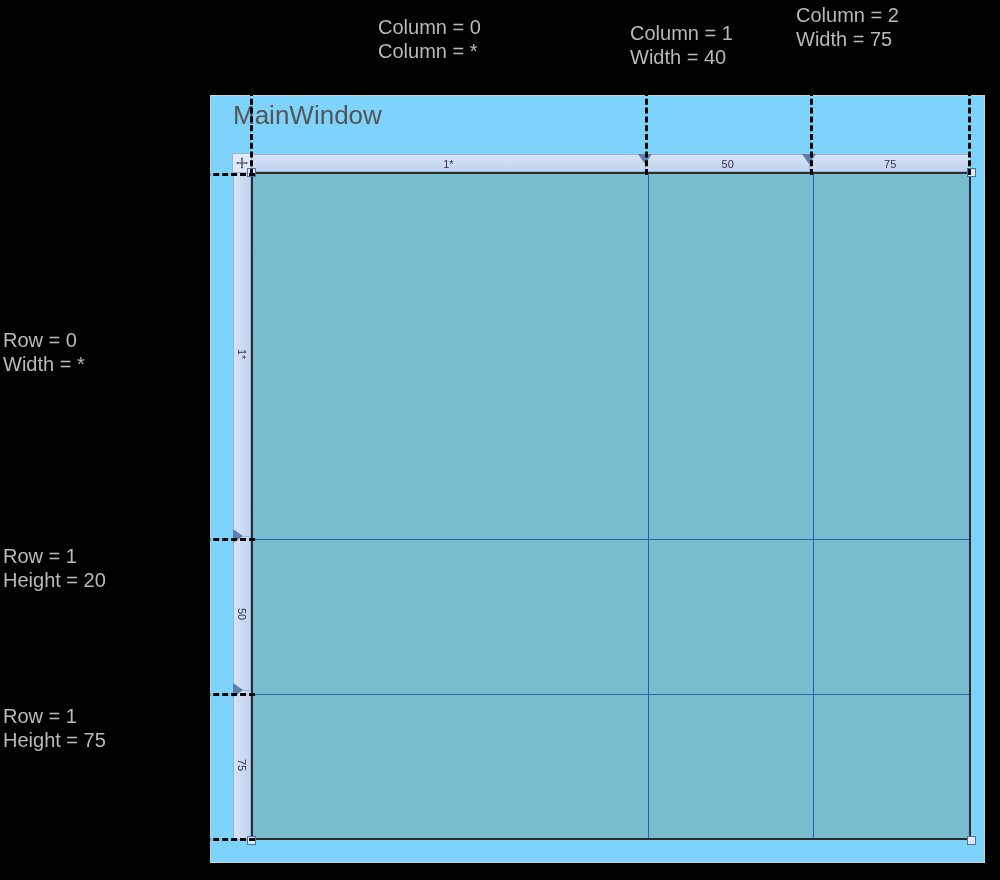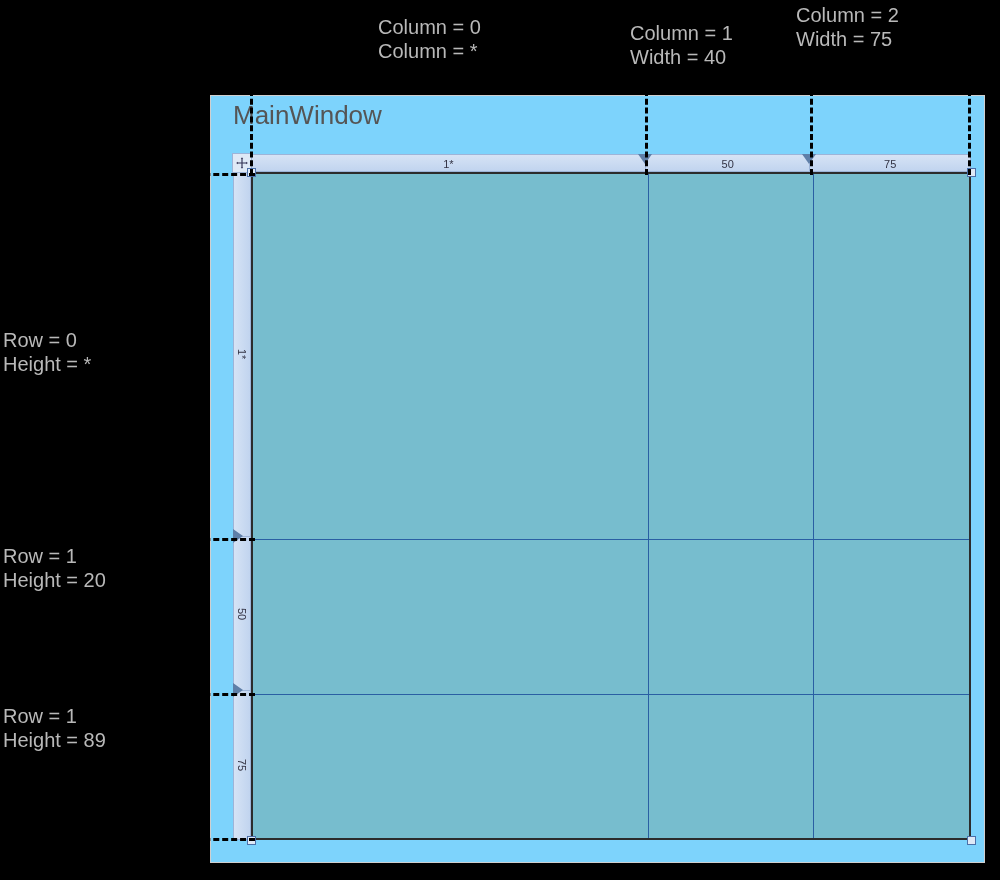--- a/index.html
+++ b/index.html
@@ -194,29 +194,29 @@
   <div>Column = 1</div>
   <div>Width = 40</div>
 </div>
 <div class="annotation" style="left:796px; top:3px;">
   <div>Column = 2</div>
   <div>Width = 75</div>
 </div>
 
 <div class="annotation" style="left:3px; top:320px;margin-top:8px;">
   <div>Row = 0</div>
-  <div>Height = *</div>
+  <div>Width = *</div>
 </div>
 <div class="annotation" style="left:3px; top:544px;">
   <div>Row = 1</div>
   <div>Height = 20</div>
 </div>
 <div class="annotation" style="left:3px; top:704px;">
   <div>Row = 1</div>
-  <div>Height = 89</div>
+  <div>Height = 75</div>
 </div>
 
 <div class="dash-v" style="left:250px; top:55px; height:120px;"></div>
 <div class="dash-v" style="left:645px; top:55px; height:120px;"></div>
 <div class="dash-v" style="left:810px; top:55px; height:120px;"></div>
 <div class="dash-v" style="left:968px; top:55px; height:120px;"></div>
 
 <div class="dash-h" style="left:115px; top:173px; width:140px;"></div>
 <div class="dash-h" style="left:115px; top:538px; width:140px;"></div>
 <div class="dash-h" style="left:115px; top:693px; width:140px;"></div>

